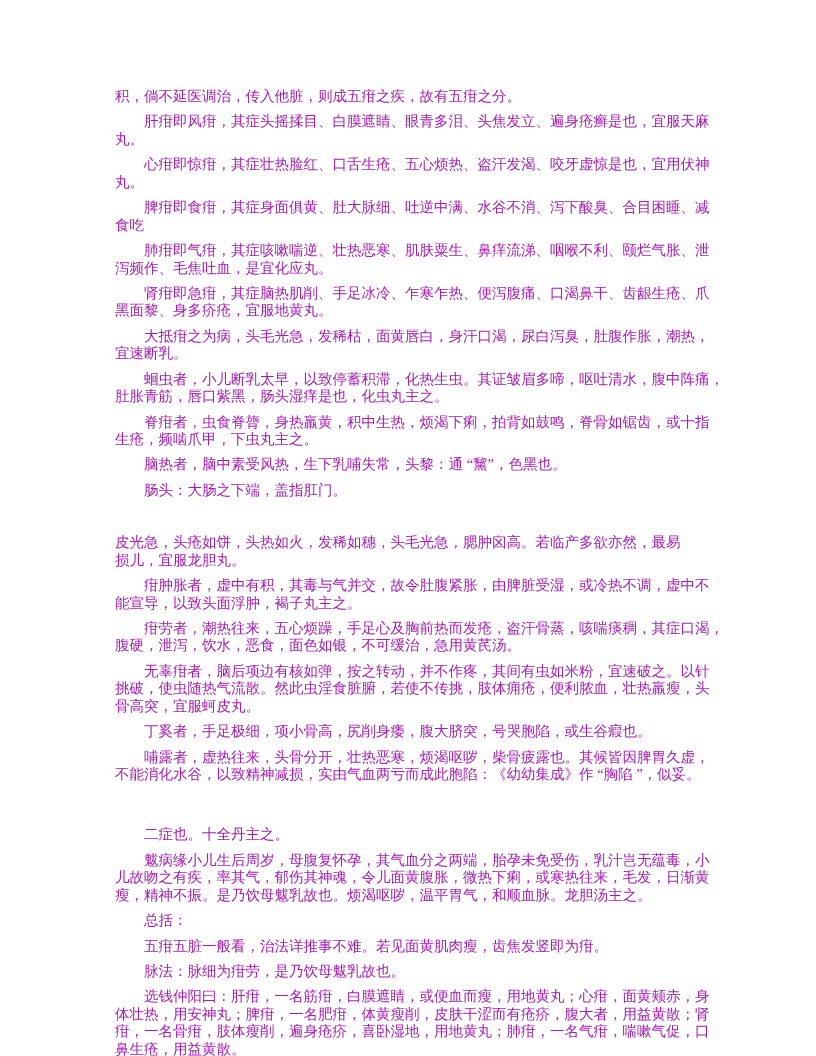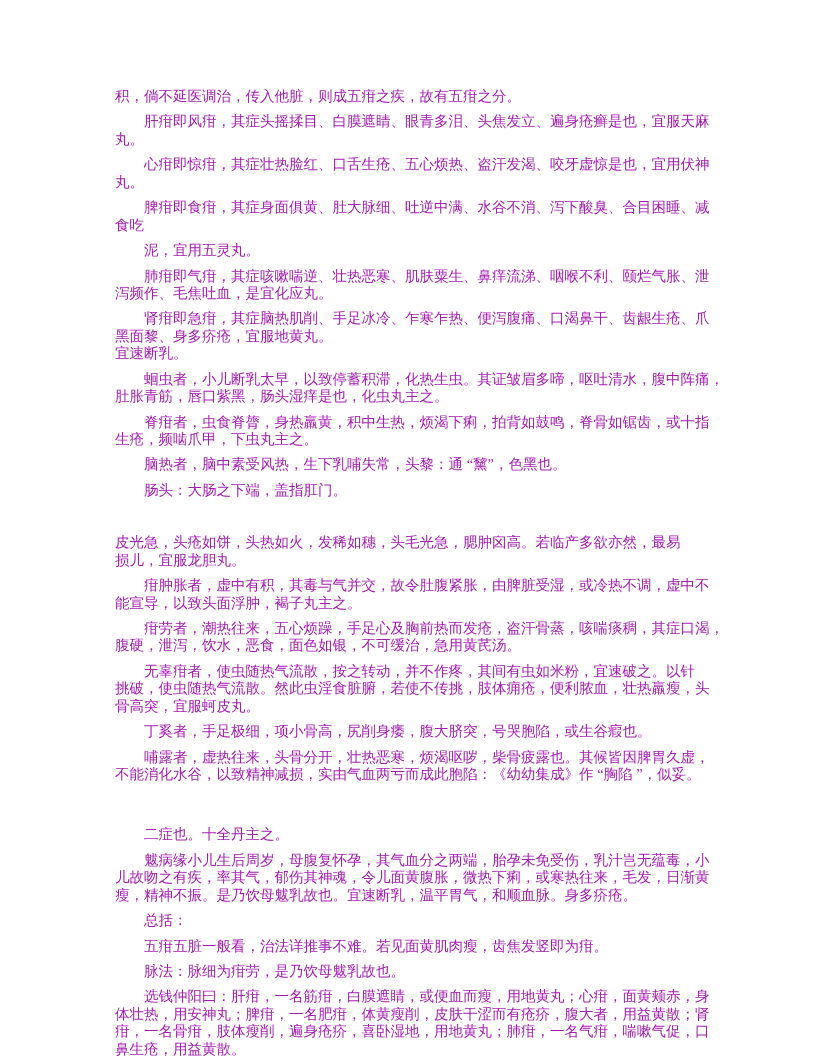--- a/index.html
+++ b/index.html
@@ -43,52 +43,52 @@
 
 <div class="page">
   <div class="page-text" style="color: #a21caf;">
       <div class="line">积，倘不延医调治，传入他脏，则成五疳之疾，故有五疳之分。</div>
       <div class="line indent">肝疳即风疳，其症头摇揉目、白膜遮睛、眼青多泪、头焦发立、遍身疮癣是也，宜服天麻</div>
       <div class="line">丸。</div>
       <div class="line indent">心疳即惊疳，其症壮热脸红、口舌生疮、五心烦热、盗汗发渴、咬牙虚惊是也，宜用伏神</div>
       <div class="line">丸。</div>
       <div class="line indent">脾疳即食疳，其症身面俱黄、肚大脉细、吐逆中满、水谷不消、泻下酸臭、合目困睡、减</div>
       <div class="line">食吃</div>
-      <div class="line indent">泥，宜用五灵丸。</div>
       <div class="line indent">肺疳即气疳，其症咳嗽喘逆、壮热恶寒、肌肤粟生、鼻痒流涕、咽喉不利、颐烂气胀、泄</div>
       <div class="line">泻频作、毛焦吐血，是宜化应丸。</div>
       <div class="line indent">肾疳即急疳，其症脑热肌削、手足冰冷、乍寒乍热、便泻腹痛、口渴鼻干、齿龈生疮、爪</div>
       <div class="line">黑面黎、身多疥疮，宜服地黄丸。</div>
+      <div class="line indent">大抵疳之为病，头毛光急，发稀枯，面黄唇白，身汗口渴，尿白泻臭，肚腹作胀，潮热，</div>
       <div class="line">宜速断乳。</div>
       <div class="line indent">蛔虫者，小儿断乳太早，以致停蓄积滞，化热生虫。其证皱眉多啼，呕吐清水，腹中阵痛，</div>
       <div class="line">肚胀青筋，唇口紫黑，肠头湿痒是也，化虫丸主之。</div>
       <div class="line indent">脊疳者，虫食脊膂，身热羸黄，积中生热，烦渴下痢，拍背如鼓鸣，脊骨如锯齿，或十指</div>
       <div class="line">生疮，频啮爪甲，下虫丸主之。</div>
       <div class="line indent">脑热者，脑中素受风热，生下乳哺失常，头黎：通 “黧”，色黑也。</div>
       <div class="line indent">肠头：大肠之下端，盖指肛门。</div>
       <div class="line"></div>
       <div class="line"></div>
       <div class="line">皮光急，头疮如饼，头热如火，发稀如穗，头毛光急，腮肿囟高。若临产多欲亦然，最易</div>
       <div class="line">损儿，宜服龙胆丸。</div>
       <div class="line indent">疳肿胀者，虚中有积，其毒与气并交，故令肚腹紧胀，由脾脏受湿，或冷热不调，虚中不</div>
       <div class="line">能宣导，以致头面浮肿，褐子丸主之。</div>
       <div class="line indent">疳劳者，潮热往来，五心烦躁，手足心及胸前热而发疮，盗汗骨蒸，咳喘痰稠，其症口渴，</div>
       <div class="line">腹硬，泄泻，饮水，恶食，面色如银，不可缓治，急用黄芪汤。</div>
-      <div class="line indent">无辜疳者，使虫随热气流散，按之转动，并不作疼，其间有虫如米粉，宜速破之。以针</div>
+      <div class="line indent">无辜疳者，脑后项边有核如弹，按之转动，并不作疼，其间有虫如米粉，宜速破之。以针</div>
       <div class="line">挑破，使虫随热气流散。然此虫淫食脏腑，若使不传挑，肢体痈疮，便利脓血，壮热羸瘦，头</div>
       <div class="line">骨高突，宜服蚵皮丸。</div>
       <div class="line indent">丁奚者，手足极细，项小骨高，尻削身痿，腹大脐突，号哭胞陷，或生谷瘕也。</div>
       <div class="line indent">哺露者，虚热往来，头骨分开，壮热恶寒，烦渴呕哕，柴骨疲露也。其候皆因脾胃久虚，</div>
       <div class="line">不能消化水谷，以致精神减损，实由气血两亏而成此胞陷：《幼幼集成》作 “胸陷 ”，似妥。</div>
       <div class="line"></div>
       <div class="line"></div>
       <div class="line indent">二症也。十全丹主之。</div>
       <div class="line indent">魃病缘小儿生后周岁，母腹复怀孕，其气血分之两端，胎孕未免受伤，乳汁岂无蕴毒，小</div>
       <div class="line">儿故吻之有疾，率其气，郁伤其神魂，令儿面黄腹胀，微热下痢，或寒热往来，毛发，日渐黄</div>
-      <div class="line">瘦，精神不振。是乃饮母魃乳故也。宜速断乳，温平胃气，和顺血脉。身多疥疮。</div>
+      <div class="line">瘦，精神不振。是乃饮母魃乳故也。烦渴呕哕，温平胃气，和顺血脉。龙胆汤主之。</div>
       <div class="line indent">总括：</div>
       <div class="line indent">五疳五脏一般看，治法详推事不难。若见面黄肌肉瘦，齿焦发竖即为疳。</div>
       <div class="line indent">脉法：脉细为疳劳，是乃饮母魃乳故也。</div>
       <div class="line indent">选钱仲阳曰：肝疳，一名筋疳，白膜遮睛，或便血而瘦，用地黄丸；心疳，面黄颊赤，身</div>
       <div class="line">体壮热，用安神丸；脾疳，一名肥疳，体黄瘦削，皮肤干涩而有疮疥，腹大者，用益黄散；肾</div>
       <div class="line">疳，一名骨疳，肢体瘦削，遍身疮疥，喜卧湿地，用地黄丸；肺疳，一名气疳，喘嗽气促，口</div>
       <div class="line">鼻生疮，用益黄散。</div>
       <div class="line indent">按此论皆称其母也，当参看。</div>
     </div>
 </div>

